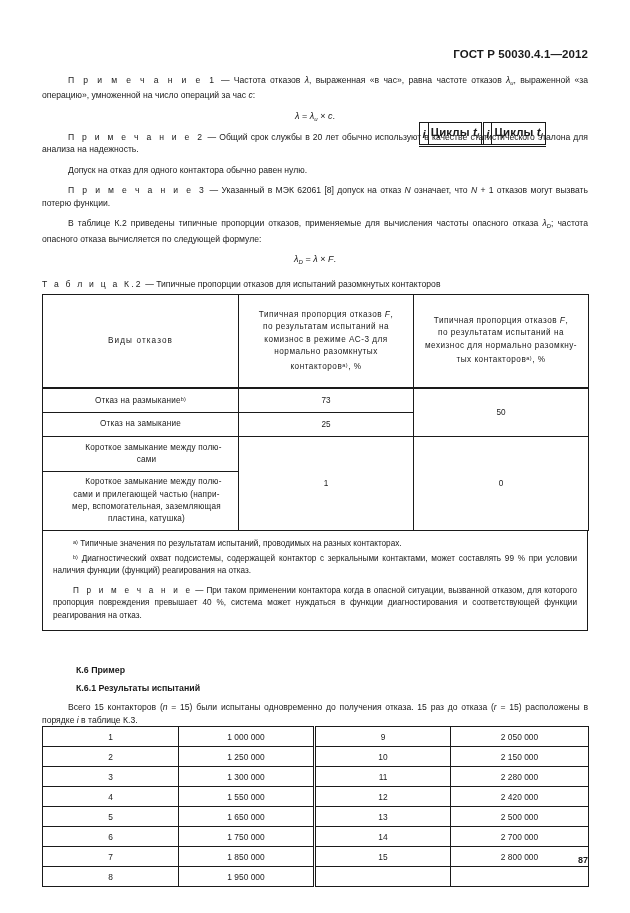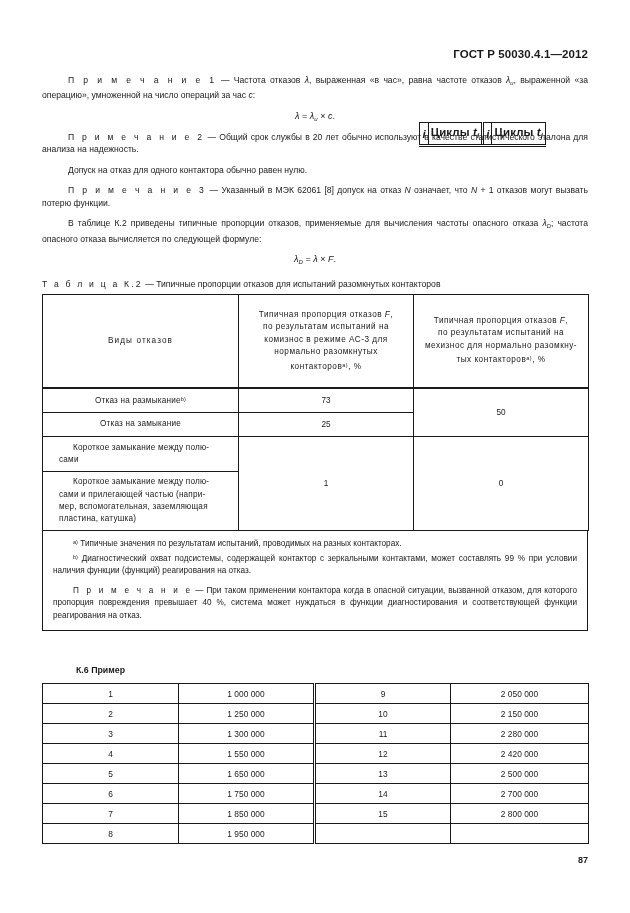--- a/index.html
+++ b/index.html
@@ -78,21 +78,21 @@
   }
   .k2head td {
     text-align: center;
     line-height: 12.5px;
     height: 86px;
     letter-spacing: 0.5px;
   }
   .k2head td.first { letter-spacing: 1.1px; }
   .thickbot { border-bottom-width: 2px !important; }
   .k2 td.lbl {
-    text-align: left;
+    text-align: center;
     padding-left: 16px;
     line-height: 12.4px;
     letter-spacing: 0.2px;
   }
   .k2 td.lbl.cent { text-align: center; padding-left: 4px; }
   .k2 td.num { text-align: center; }
   .k2 td.ind2 { text-indent: 14px; }
 
   .notecell {
     border: 1px solid #1a1a1a;
@@ -208,20 +208,22 @@
 
     <div class="notecell">
       <p class="fn"><sup>a)</sup> <span>Типичные значения по результатам испытаний, проводимых на разных контакторах.</span></p>
       <p class="fn"><sup>b)</sup> <span>Диагностический охват подсистемы, содержащей контактор с зеркальными контактами, может составлять 99 % при условии наличия функции (функций) реагирования на отказ.</span></p>
       <p class="gap fn"><span class="noteword">П р и м е ч а н и е</span> <span>— При таком применении контактора когда в опасной ситуации, вызванной отказом, для которого пропорция повреждения превышает 40 %, система может нуждаться в функции диагностирования и соответствующей функции реагирования на отказ.</span></p>
     </div>
 
     <div style="height:26px"></div>
 
     <div class="secthead">К.6 Пример</div>
+    <div class="secthead">К.6.1 Результаты испытаний</div>
+    <p class="body ind">Всего 15 контакторов (<i class="it">n</i> = 15) были испытаны одновременно до получения отказа. 15 раз до отказа (<i class="it">r</i> = 15) расположены в порядке <i class="it">i</i>  в таблице К.3.</p>
 
 
     <table class="k3">
       <colgroup>
           <col style="width:136px">
           <col style="width:136px">
           <col style="width:136px">
           <col style="width:138px">
         </colgroup>
       <tbody id="k3-body">

